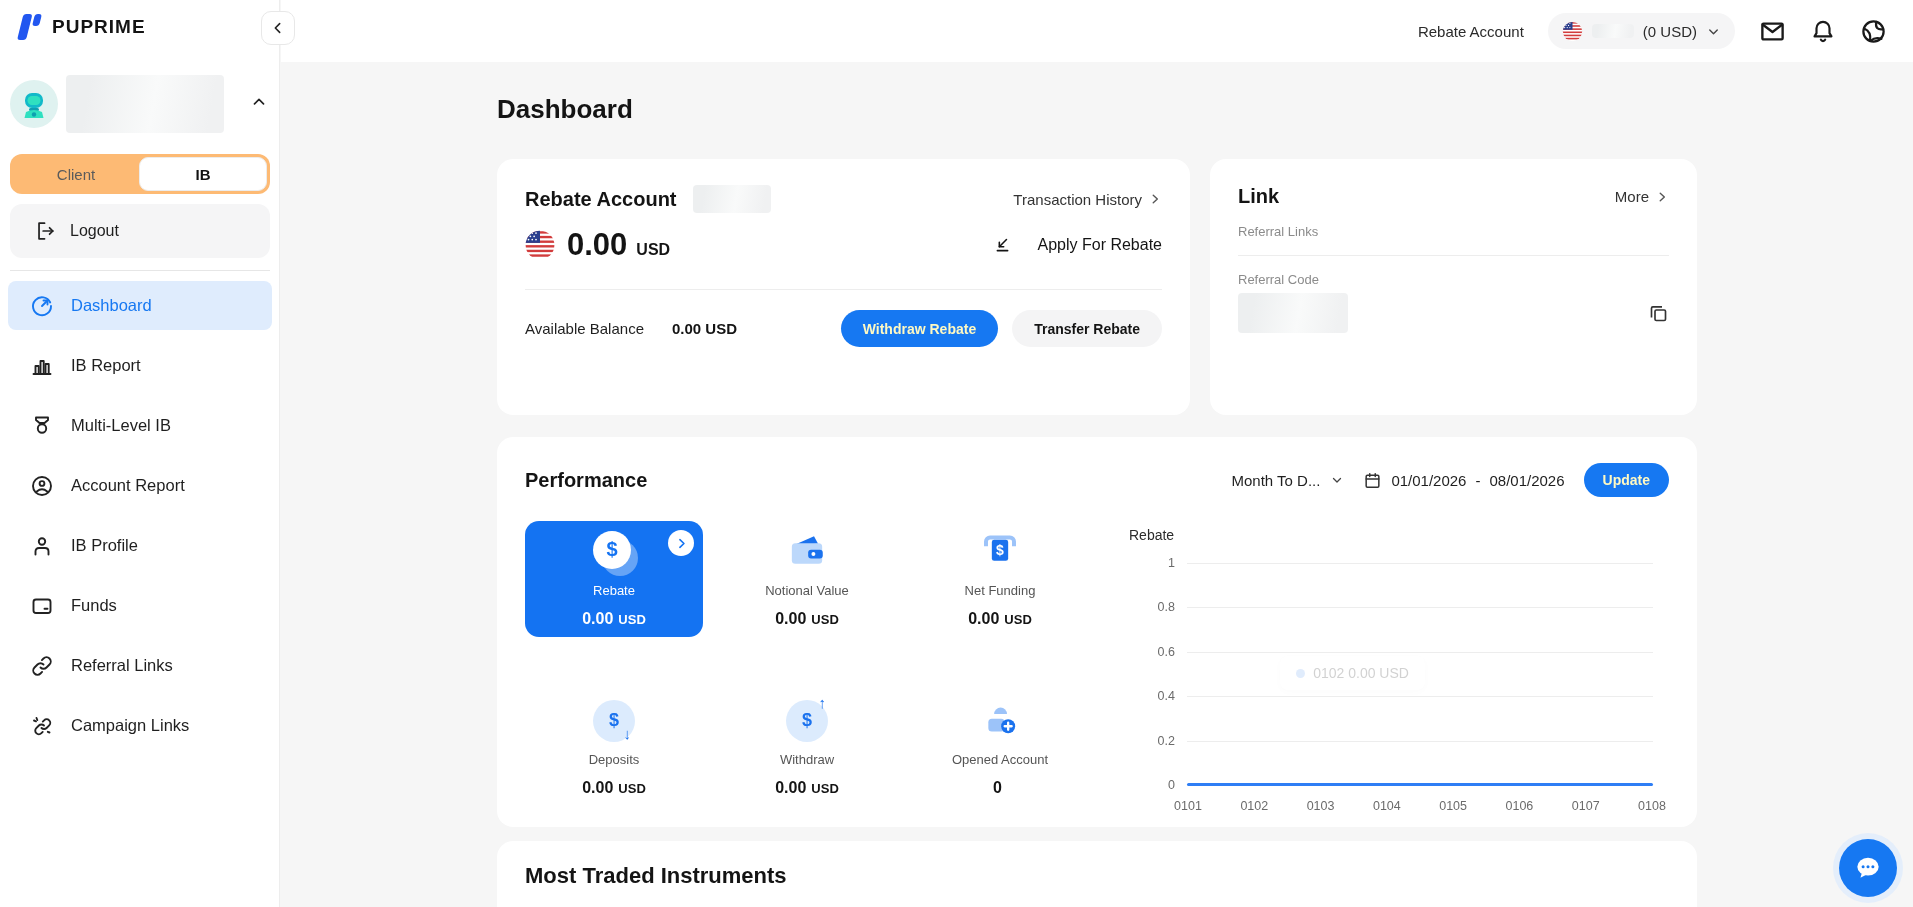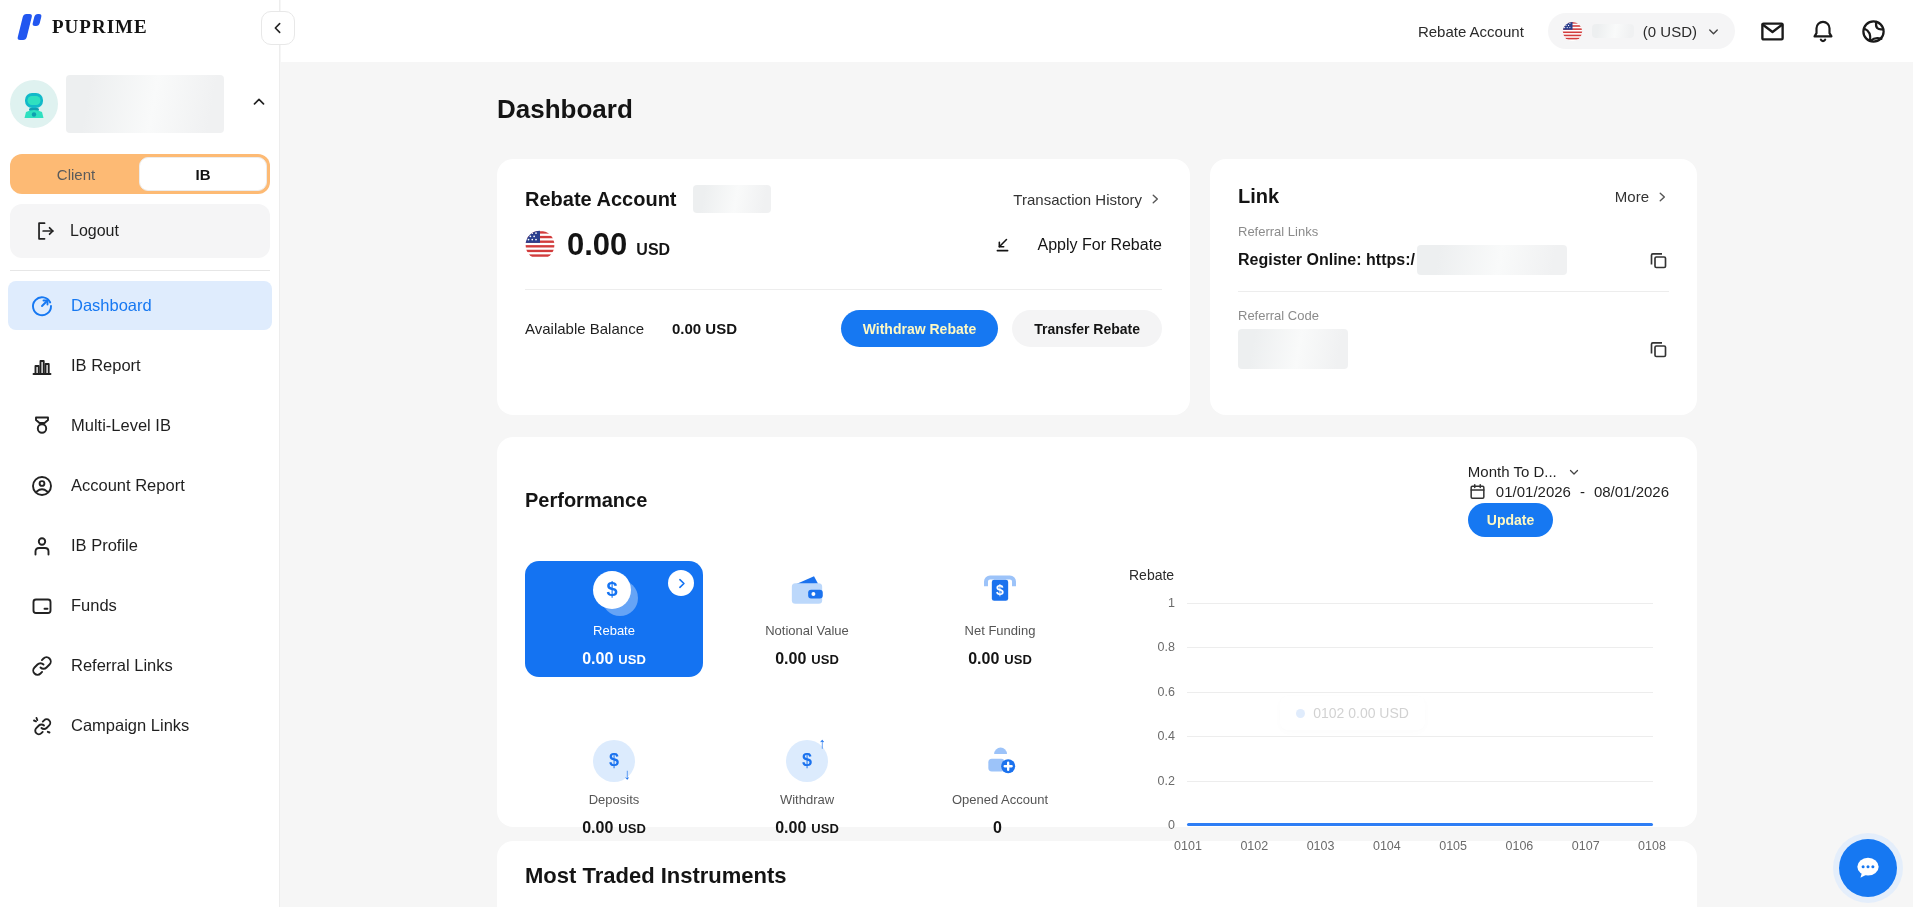--- a/index.html
+++ b/index.html
@@ -1,21 +1,21 @@
 <!DOCTYPE html>
 <html><head>
 <meta charset="utf-8">
 <style>
   * { box-sizing: border-box; margin: 0; padding: 0; }
   html,body { width:1913px; height:907px; overflow:hidden; }
   body { font-family:"Liberation Sans", sans-serif; background:#f6f6f6; color:#1a1a1a; position:relative; }
 
   
   .sidebar { position:absolute; left:0; top:0; width:280px; height:907px; background:#fff; border-right:1px solid #ededed; z-index:5; }
-  .logo { position:absolute; left:16px; top:12px; display:flex; align-items:center; gap:9px;font-family:Liberation Serif, serif; }
+  .logo { position:absolute; left:16px; top:12px; display:flex; align-items:center; gap:9px; }
   .logo-text { font-size:19px; font-weight:bold; letter-spacing:1px; color:#141414; }
   .collapse-btn { position:absolute; left:261px; top:11px; width:34px; height:34px; background:#fff; border:1px solid #e8e8e8; border-radius:10px; display:flex; align-items:center; justify-content:center; z-index:6; cursor:pointer; }
   .profile { position:absolute; left:10px; top:72px; width:260px; height:64px; display:flex; align-items:center; }
   .avatar { width:48px; height:48px; border-radius:50%; background:#dff2f0; flex:0 0 auto; display:flex; align-items:center; justify-content:center; }
   .profile .redacted { width:158px; height:58px; margin-left:8px; border-radius:4px; }
   .profile-chevron { margin-left:auto; margin-right:2px; }
   .redacted { background:linear-gradient(100deg,#edeff0 15%, #f9fafa 55%, #f0f1f2 90%); border-radius:4px; }
 
   .seg-tabs { position:absolute; left:10px; top:154px; width:260px; height:40px; background:#fdba74; border-radius:12px; display:flex; padding:3px; }
   .seg-tab { flex:1; display:flex; align-items:center; justify-content:center; font-size:15px; color:#5b5b5b; border-radius:9px; cursor:pointer; }
@@ -71,21 +71,21 @@
   .link-value { font-size:16px; font-weight:bold; color:#141414; white-space:nowrap; }
   .link-row .redacted.url-tail { width:150px; height:30px; margin-left:2px; }
   .copy-btn { margin-left:auto; cursor:pointer; display:flex; }
   .link-divider { margin-top:16px; margin-bottom:16px; height:1px; background:#ededed; }
   .link-row .redacted.code-box { width:110px; height:40px; }
 
   
   .perf-card { margin-top:22px; width:1200px; height:390px; padding:26px 28px; }
   .perf-head { display:flex; align-items:center; }
   .perf-title { font-size:20px; font-weight:bold; color:#141414; }
-  .perf-controls { margin-left:auto; display:flex; align-items:flex-start; gap:2px;flex-direction:column; }
+  .perf-controls { margin-left:auto; display:flex; align-items:center; gap:19px; }
   .range-select { display:flex; align-items:center; gap:10px; font-size:15px; color:#1f1f1f; cursor:pointer; }
   .date-range { display:flex; align-items:center; gap:9px; font-size:15px; color:#1f1f1f; }
   .btn-update { height:34px; border-radius:17px; padding:0 19px; font-weight:bold; }
 
   .perf-body { display:flex; margin-top:24px; }
   .tiles { display:grid; grid-template-columns:178px 178px 178px; column-gap:15px; row-gap:28px; }
   .tile { display:flex; flex-direction:column; align-items:center; justify-content:center; height:116px; }
   .tile-label { font-size:13px; color:#555; margin-top:10px; }
   .tile-val-row { display:flex; align-items:baseline; gap:5px; margin-top:12px; }
   .tile-value { font-size:16px; font-weight:bold; color:#141414; }
@@ -374,30 +374,20 @@
         <div class="card-head">
           <span class="card-title">Link</span>
           <span class="head-link">
             <span>More</span>
             <svg width="14" height="14" viewBox="0 0 24 24">
                 <polyline points="9 5.5 16 12 9 18.5" fill="none" stroke="#555" stroke-width="2.4" stroke-linecap="round" stroke-linejoin="round"></polyline>
               </svg>
           </span>
         </div>
         <div class="mini-label" style="margin-top:16px;">Referral Links</div>
-        <div class="link-row">
-          <span class="link-value">Register Online: https:/</span>
-          <span class="redacted url-tail"></span>
-          <span class="copy-btn">
-            <svg width="21" height="21" viewBox="0 0 24 24" fill="none" stroke="#333" stroke-width="1.9" stroke-linejoin="round">
-                <rect x="8" y="8" width="12" height="12" rx="1.5"></rect>
-                <path d="M16 4.5 H5.5 a1.5 1.5 0 0 0-1.5 1.5 V16.5"></path>
-              </svg>
-          </span>
-        </div>
         <div class="link-divider"></div>
         <div class="mini-label">Referral Code</div>
         <div class="link-row">
           <span class="redacted code-box"></span>
           <span class="copy-btn">
             <svg width="21" height="21" viewBox="0 0 24 24" fill="none" stroke="#333" stroke-width="1.9" stroke-linejoin="round">
                 <rect x="8" y="8" width="12" height="12" rx="1.5"></rect>
                 <path d="M16 4.5 H5.5 a1.5 1.5 0 0 0-1.5 1.5 V16.5"></path>
               </svg>
           </span>

